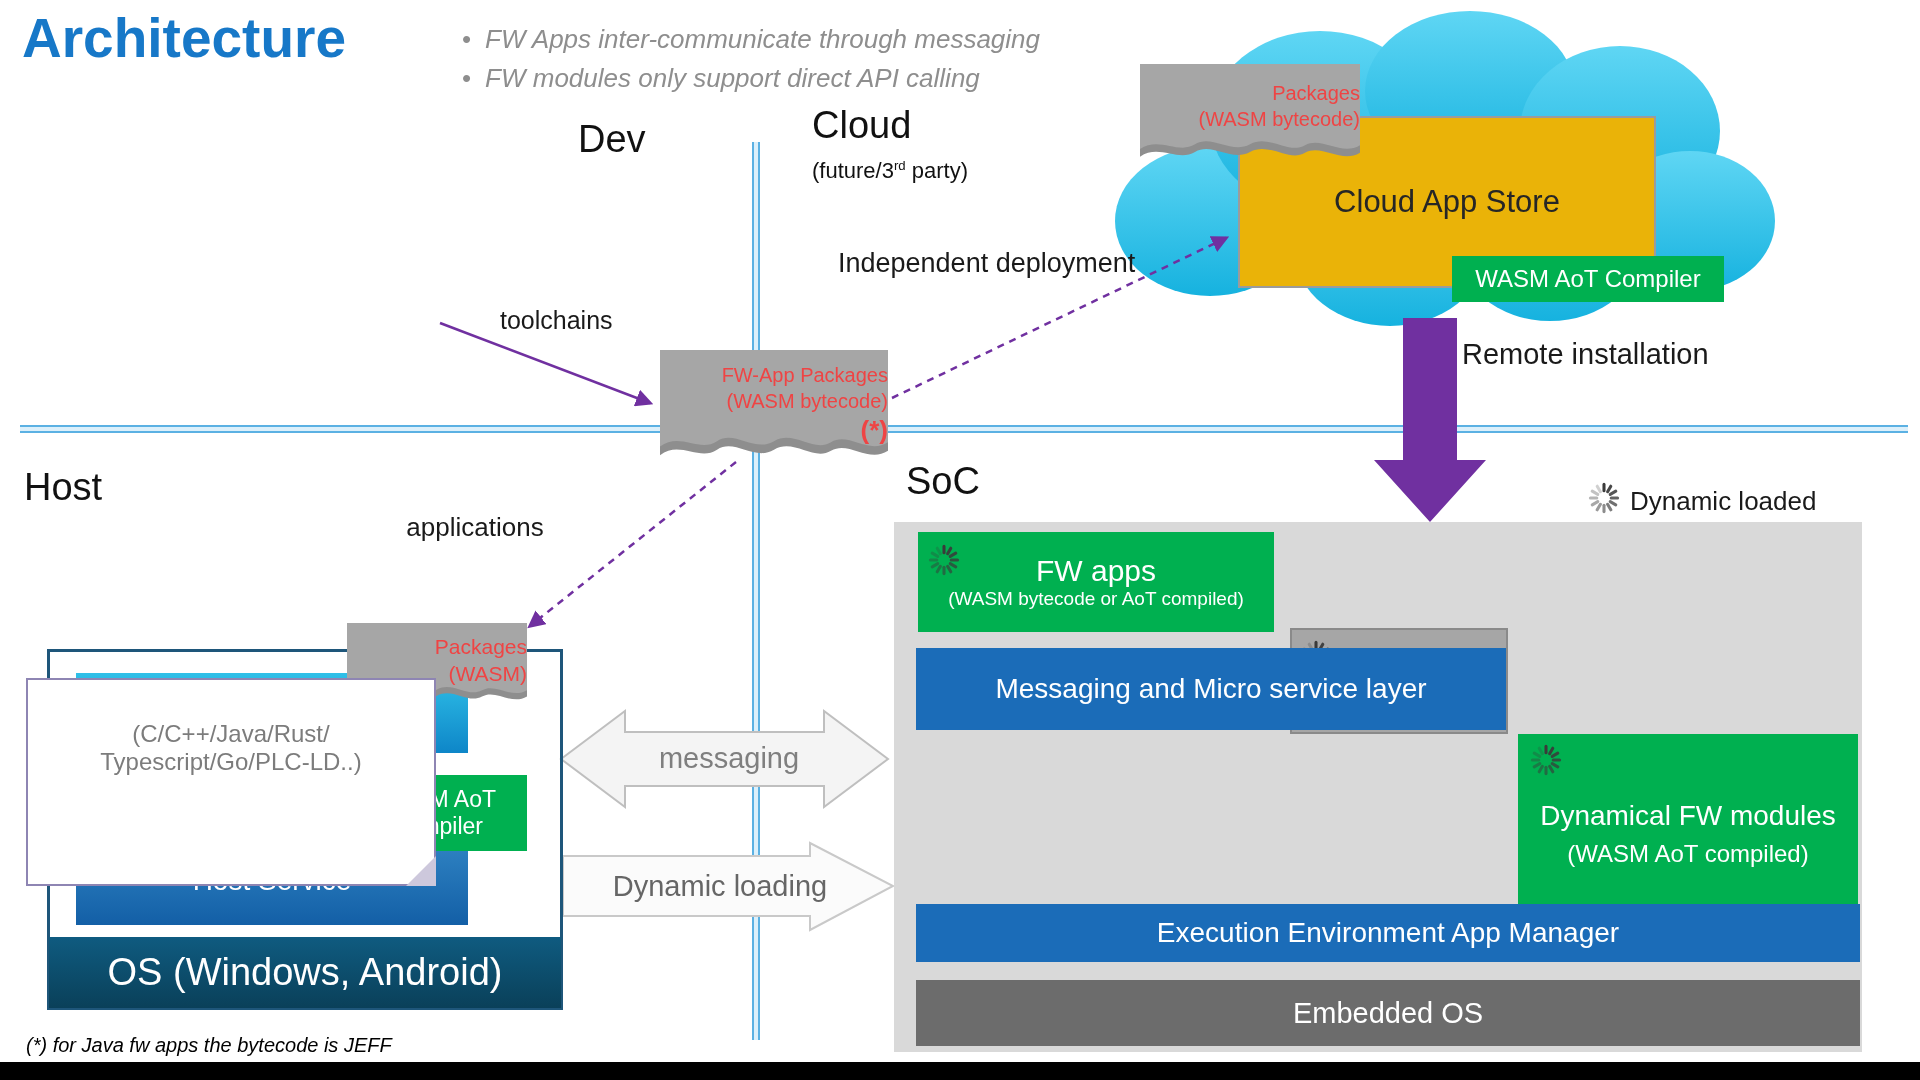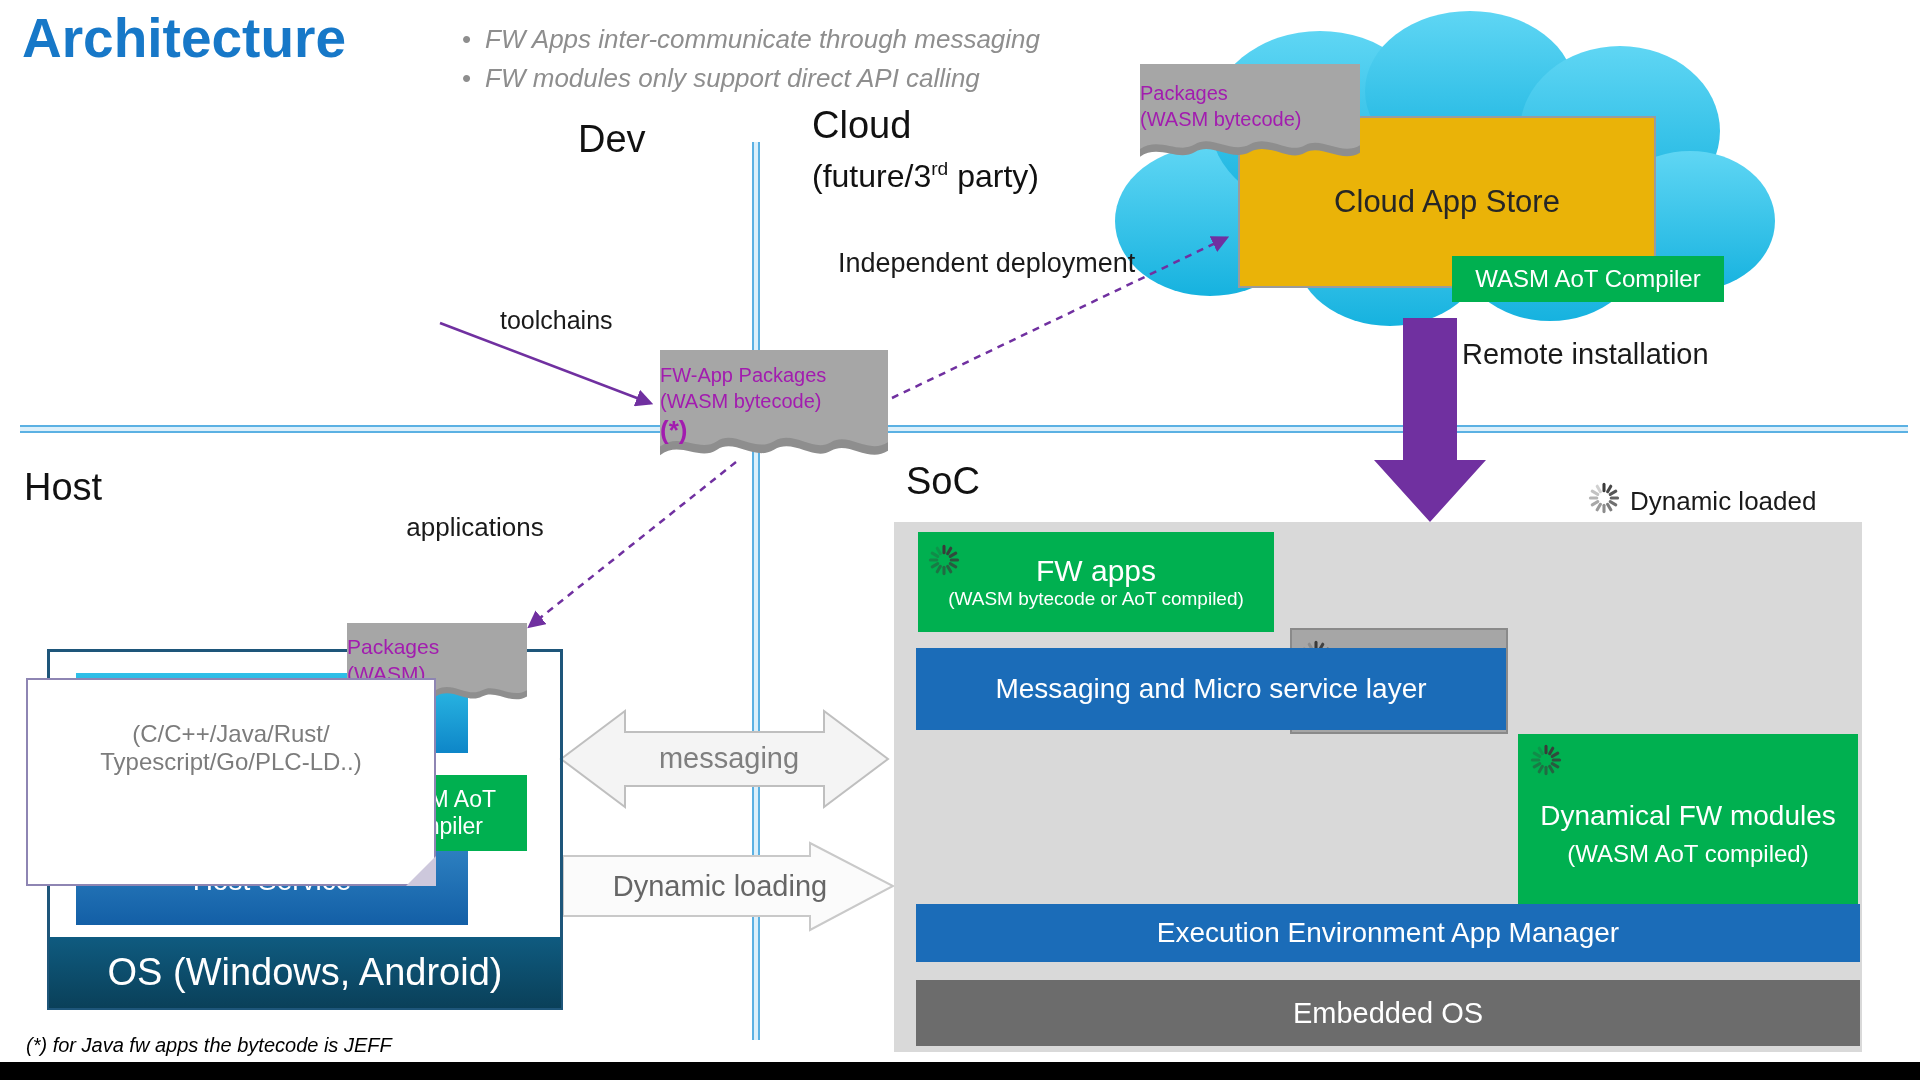--- a/index.html
+++ b/index.html
@@ -5,21 +5,21 @@
   *{box-sizing:border-box;margin:0;padding:0}
   html,body{width:1920px;height:1080px}
   body{position:relative;overflow:hidden;background:#fff;font-family:"Liberation Sans",sans-serif;color:#1a1a1a}
   .abs{position:absolute}
   .rel{position:relative}
   .ctr{display:flex;flex-direction:column;align-items:center;justify-content:center;text-align:center}
   .green{background:#00B050;color:#fff}
   .bluebar{background:#1B6CB8;color:#fff}
   .hline{height:8px;background:linear-gradient(180deg,#5BB1E3 0,#5BB1E3 2px,#DCF0FB 2px,#DCF0FB 6px,#5BB1E3 6px,#5BB1E3 8px)}
   .vline{width:8px;background:linear-gradient(90deg,#5BB1E3 0,#5BB1E3 2px,#DCF0FB 2px,#DCF0FB 6px,#5BB1E3 6px,#5BB1E3 8px)}
-  .pkg{color:#a21caf;text-align:left}
+  .pkg{color:#ef4444;text-align:right}
   .pkg>svg{position:absolute;left:0;top:0;width:100%;height:100%}
   .ptxt{position:relative;line-height:1.3;font-size:20px}
   .spin{position:absolute;width:32px;height:32px}
   .qlabel{font-size:38px;color:#111}
   .gtxt{color:#7C7C7C}
   sup{font-size:60%;vertical-align:super}
 </style>
 </head>
 <body>
 
@@ -187,21 +187,21 @@
     <span style="color:#8E8E8E;font-size:26px;font-style:italic">FW Apps inter-communicate through messaging</span>
   </div>
   <div style="display:flex;align-items:flex-start;margin-top:8px">
     <span style="color:#8E8E8E;font-size:26px;margin-right:14px">•</span>
     <span style="color:#8E8E8E;font-size:26px;font-style:italic">FW modules only support direct API calling</span>
   </div>
 </div>
 
 <div class="abs qlabel" style="left:578px;top:118px">Dev</div>
 <div class="abs qlabel" style="left:812px;top:104px">Cloud</div>
-<div class="abs" style="left:812px;top:158px;font-size:32px;color:#111"><span>(future/3</span><sup>rd</sup><span> party)</span></div>
+<div class="abs" style="left:812px;top:158px;font-size:22px;color:#111"><span>(future/3</span><sup>rd</sup><span> party)</span></div>
 <div class="abs qlabel" style="left:24px;top:466px">Host</div>
 <div class="abs qlabel" style="left:906px;top:460px">SoC</div>
 
 <div class="abs" style="left:500px;top:306px;font-size:25px">toolchains</div>
 <div class="abs" style="left:838px;top:248px;font-size:27px">Independent deployment</div>
 <div class="abs" style="left:1462px;top:338px;font-size:29px">Remote installation</div>
 
 <svg class="abs spin" style="left:1588px;top:482px" viewBox="0 0 24 24">
     <use href="#spinsym"></use>
   </svg>

